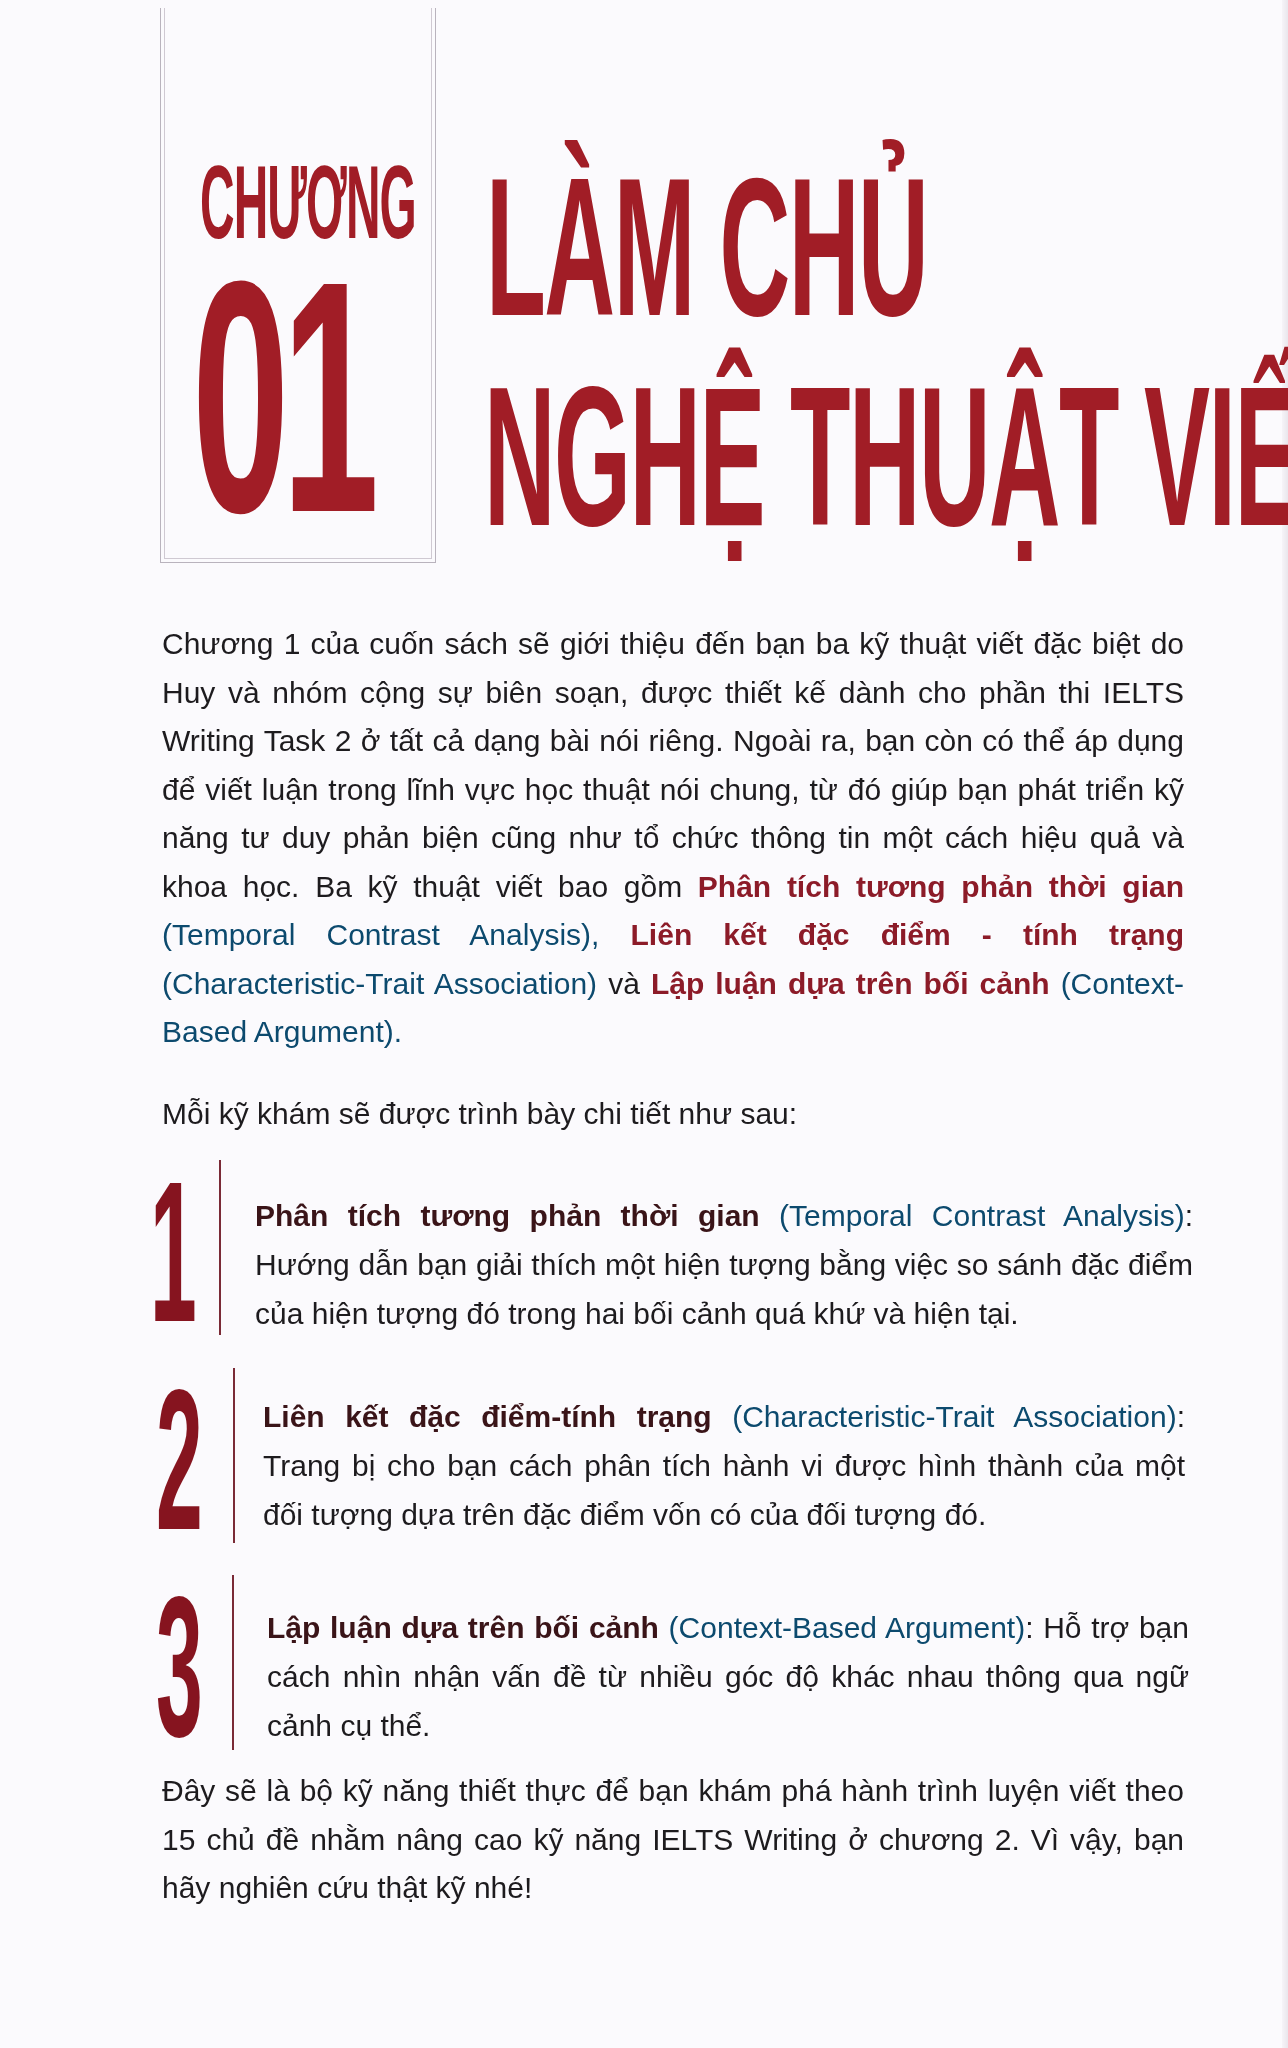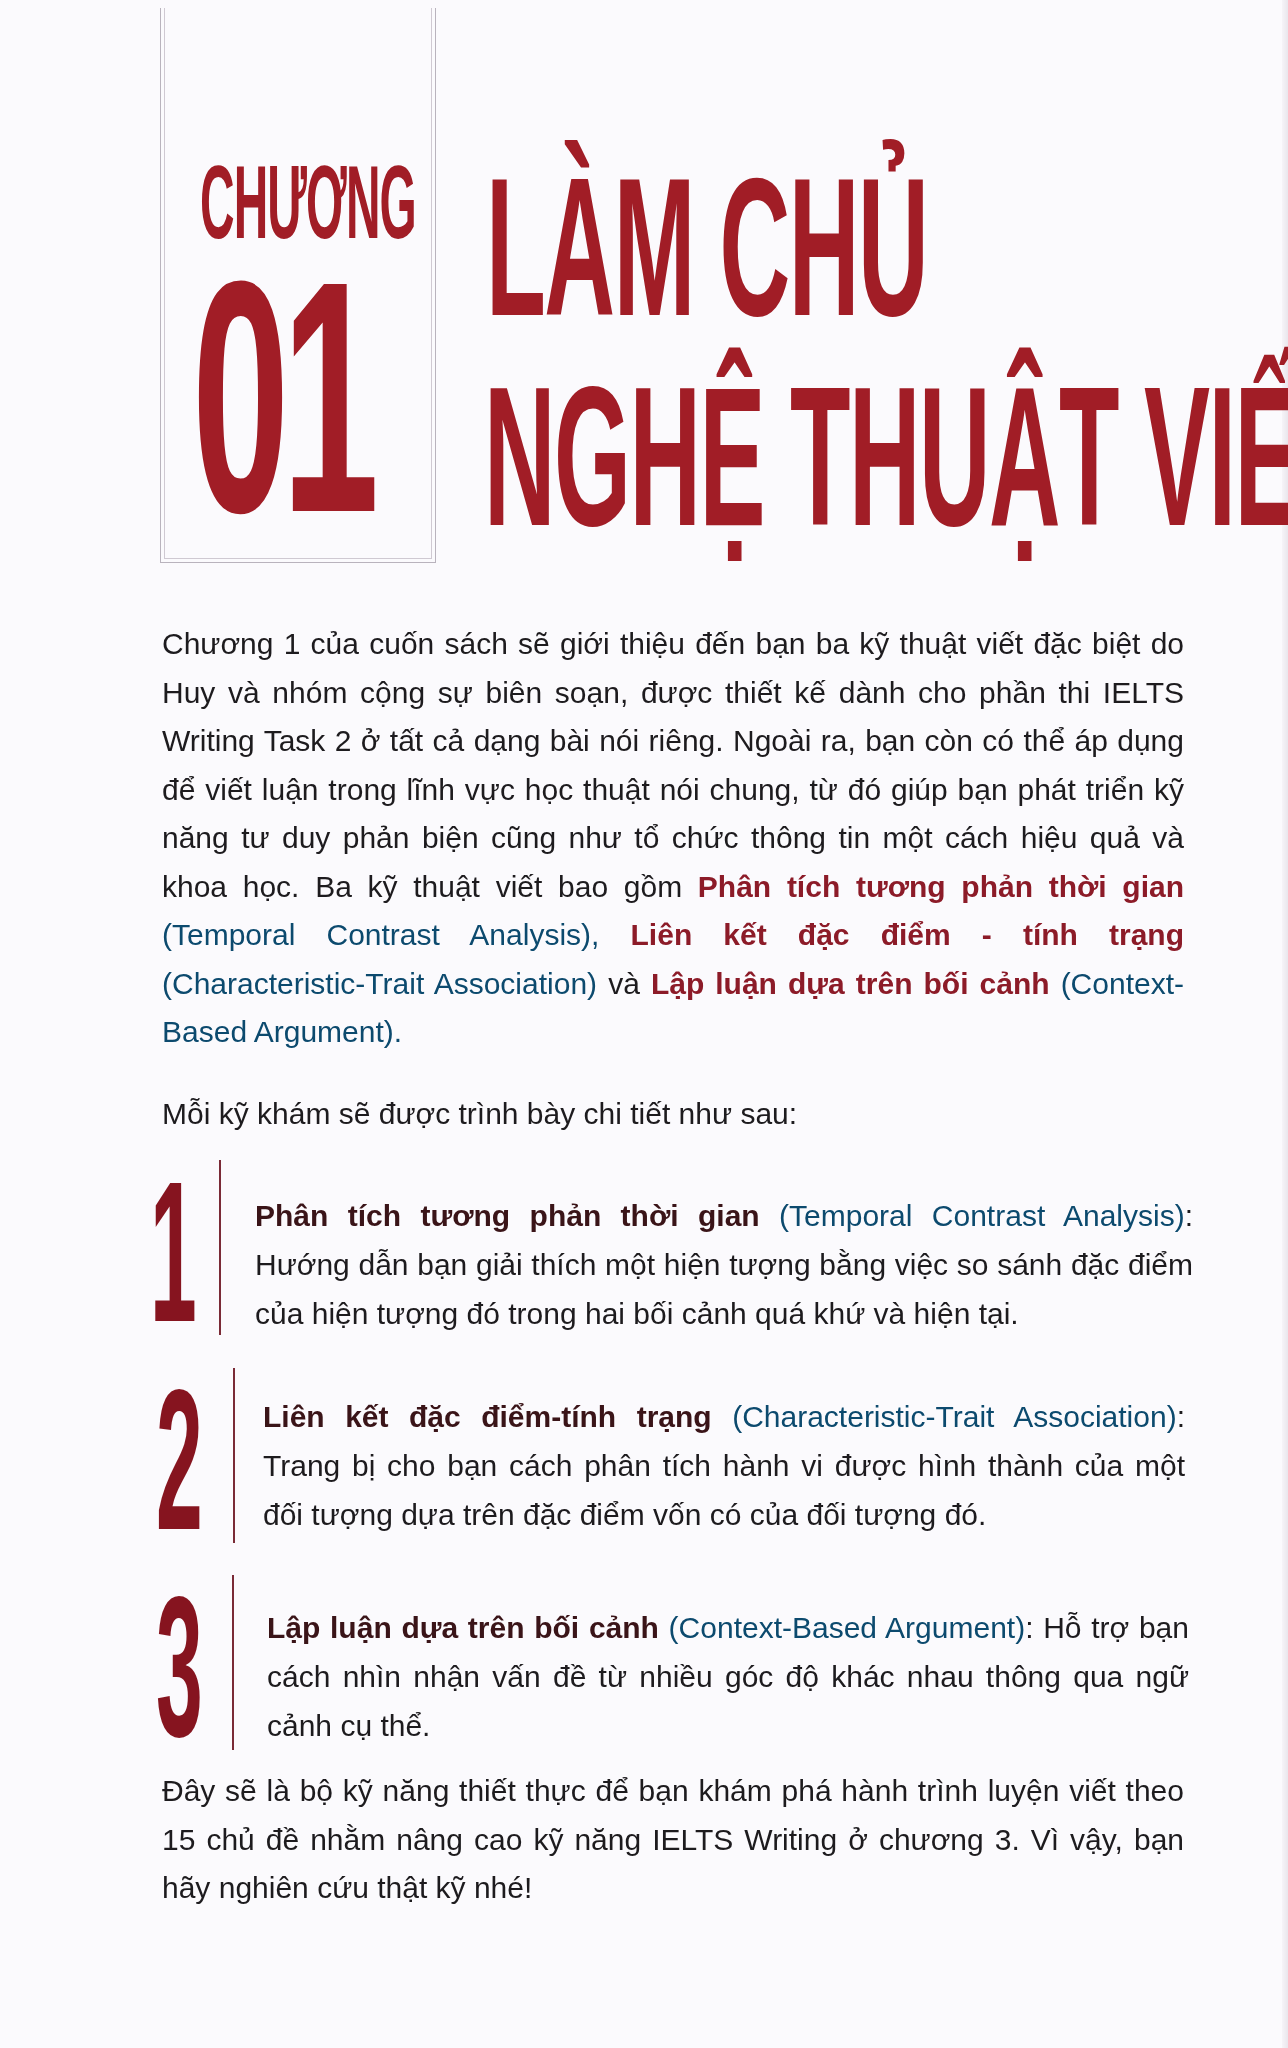--- a/index.html
+++ b/index.html
@@ -83,13 +83,13 @@
   <div class="item-rule" style="left:233px; top:1368px; height:175px;"></div>
   <p class="item-text" style="margin:4px; left:259px; top:1388px; width:922px;"><span class="term-dark">Liên kết đặc điểm-tính trạng</span><span class="term-en"> (Characteristic-Trait Association)</span><span>: Trang bị cho bạn cách phân tích hành vi được hình thành của một đối tượng dựa trên đặc điểm vốn có của đối tượng đó.</span></p>
 </div>
 
 <div class="item" style="top:0">
   <div class="item-num" style="left:156px; top:1567px; font-size:200px;">3</div>
   <div class="item-rule" style="left:232px; top:1575px; height:175px;"></div>
   <p class="item-text" style="margin:8px; left:259px; top:1595px; width:922px;"><span class="term-dark">Lập luận dựa trên bối cảnh</span><span class="term-en"> (Context-Based Argument)</span><span>: Hỗ trợ bạn cách nhìn nhận vấn đề từ nhiều góc độ khác nhau thông qua ngữ cảnh cụ thể.</span></p>
 </div>
 
-<p class="body-text closing" style="margin:0">Đây sẽ là bộ kỹ năng thiết thực để bạn khám phá hành trình luyện viết theo 15 chủ đề nhằm nâng cao kỹ năng IELTS Writing ở chương 3. Vì vậy, bạn hãy nghiên cứu thật kỹ nhé!</p>
+<p class="body-text closing" style="margin:0">Đây sẽ là bộ kỹ năng thiết thực để bạn khám phá hành trình luyện viết theo 15 chủ đề nhằm nâng cao kỹ năng IELTS Writing ở chương 2. Vì vậy, bạn hãy nghiên cứu thật kỹ nhé!</p>
 
 </body></html>

